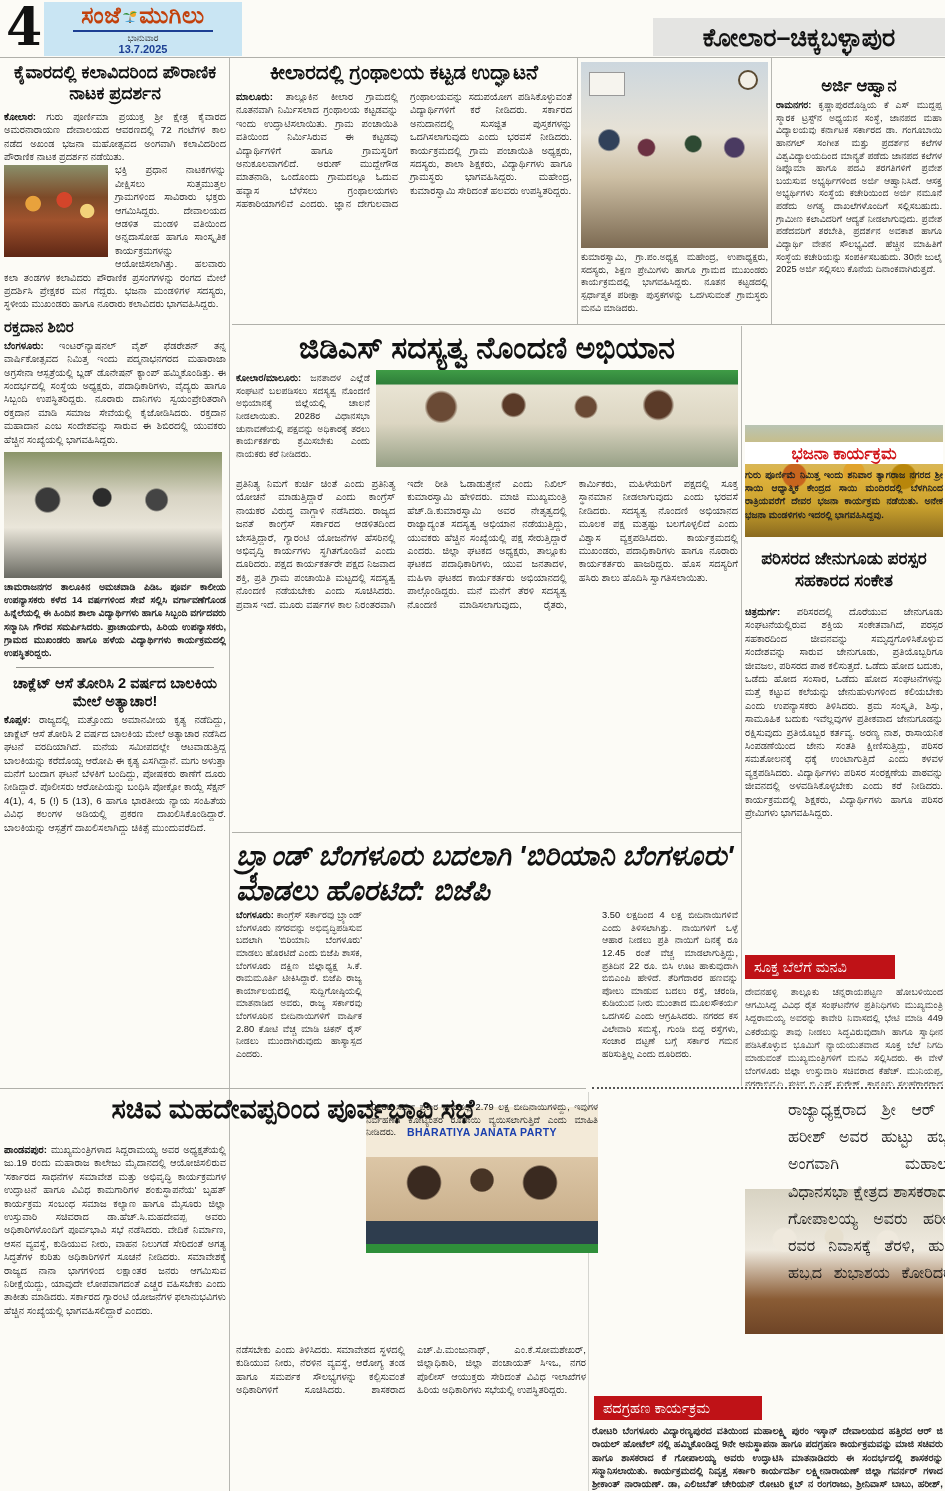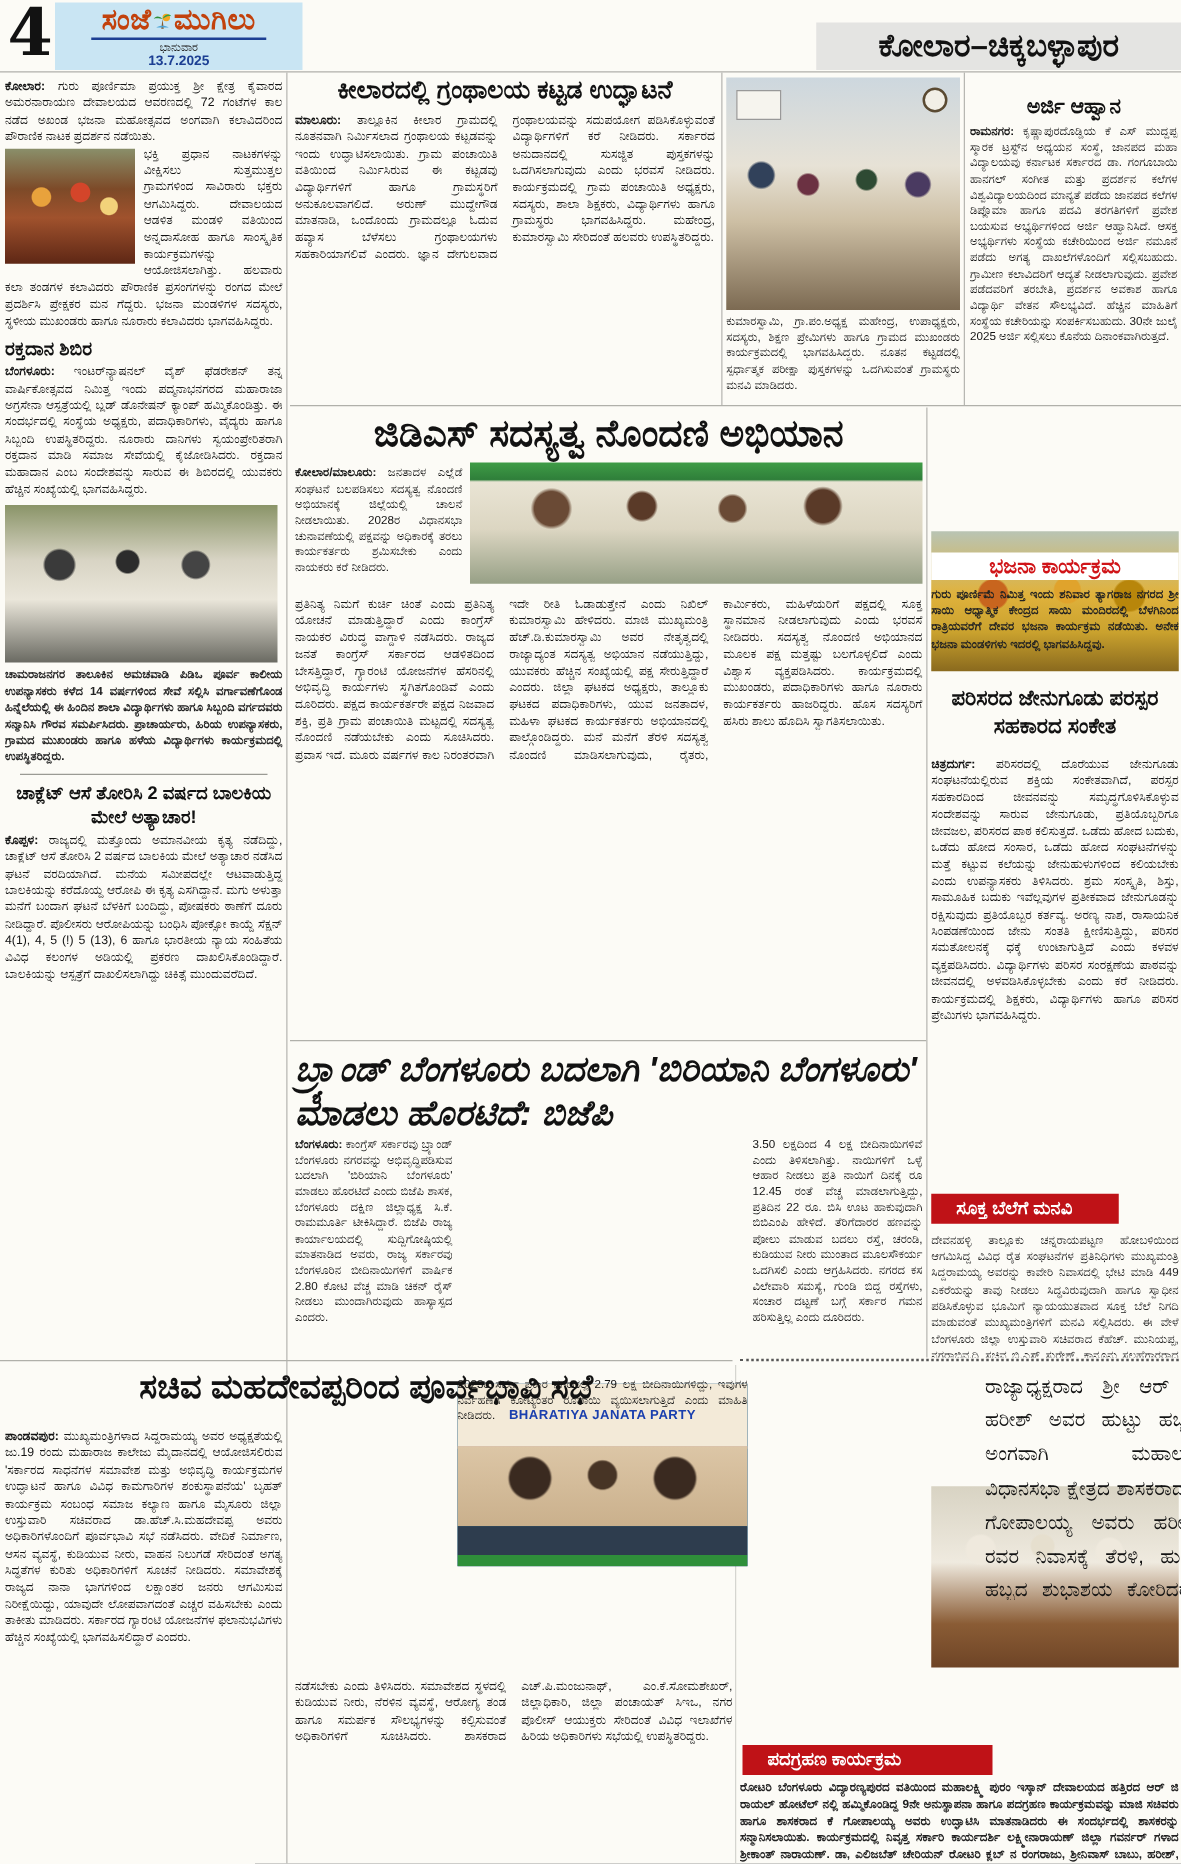--- a/index.html
+++ b/index.html
@@ -70,22 +70,22 @@
       border-bottom:2px solid #caa;display:flex;align-items:center;justify-content:center;}
   .bjp-banner span{font-size:10.5px;font-weight:bold;color:#1a3fae;letter-spacing:.4px;}
   .bjp-mid{position:absolute;left:0;top:34%;width:100%;height:44%;background:
       radial-gradient(circle at 25% 40%, #3a2a20 0 9%, transparent 10%),
       radial-gradient(circle at 50% 36%, #473425 0 9%, transparent 10%),
       radial-gradient(circle at 75% 40%, #3a2a20 0 9%, transparent 10%),
       linear-gradient(180deg,#dcc6a6 0%,#cab08c 100%);}
   .bjp-table{position:absolute;left:0;top:78%;width:100%;height:16%;background:#2e3d4e;}
   .bjp-green{position:absolute;left:0;bottom:0;width:100%;height:6%;background:#2f8f3a;}
   
-  .redbar{background:#bf1217;color:#fff;font-weight:bold;font-size:14.5px;
-          display:flex;align-items:center;padding-left:20px;box-sizing:border-box;}
+  .redbar{background:#bf1217;color:#fff;font-weight:normal;font-size:14.5px;
+          display:flex;align-items:center;padding-left:9px;box-sizing:border-box;}
   .red-title{color:#d01418;font-weight:bold;font-size:16.5px;text-align:center;line-height:22px;background:#fff;}
   
   .twocol{column-count:2;column-gap:12px;}
   .threecol{column-count:3;column-gap:12px;}
   .clip{overflow:hidden;}
 </style>
 </head>
 <body>
 
 <div id="page">
@@ -111,20 +111,21 @@
   <div class="vline" style="left:229px;top:58px;height:1433px;"></div>
   <div class="vline" style="left:577px;top:58px;height:266px;"></div>
   <div class="vline" style="left:771px;top:58px;height:266px;"></div>
   <div class="vline" style="left:741px;top:326px;height:760px;"></div>
   <div class="vline" style="left:588px;top:1092px;height:399px;background:#d5d5d0;"></div>
   <div class="hline" style="left:232px;top:324px;width:713px;"></div>
   <div class="hline" style="left:232px;top:832px;width:509px;"></div>
   <div class="hline" style="left:0;top:1088px;width:586px;"></div>
 
   <div class="abs clip" style="left:4px;top:60px;width:222px;height:1026px;">
+    <h2 class="head-sm">ಕೈವಾರದಲ್ಲಿ ಕಲಾವಿದರಿಂದ ಪೌರಾಣಿಕ ನಾಟಕ ಪ್ರದರ್ಶನ</h2>
     <p class="body"><span class="dl">ಕೋಲಾರ:</span> <span>ಗುರು ಪೂರ್ಣಿಮಾ ಪ್ರಯುಕ್ತ ಶ್ರೀ ಕ್ಷೇತ್ರ ಕೈವಾರದ ಅಮರನಾರಾಯಣ ದೇವಾಲಯದ ಆವರಣದಲ್ಲಿ 72 ಗಂಟೆಗಳ ಕಾಲ ನಡೆದ ಅಖಂಡ ಭಜನಾ ಮಹೋತ್ಸವದ ಅಂಗವಾಗಿ ಕಲಾವಿದರಿಂದ ಪೌರಾಣಿಕ ನಾಟಕ ಪ್ರದರ್ಶನ ನಡೆಯಿತು.</span></p>
     <div>
       <span class="ph ph-drama fl" style="display:block;width:104px;height:92px;"></span>
       <p class="body" style="margin-top:0;"><span>ಭಕ್ತಿ ಪ್ರಧಾನ ನಾಟಕಗಳನ್ನು ವೀಕ್ಷಿಸಲು ಸುತ್ತಮುತ್ತಲ ಗ್ರಾಮಗಳಿಂದ ಸಾವಿರಾರು ಭಕ್ತರು ಆಗಮಿಸಿದ್ದರು. ದೇವಾಲಯದ ಆಡಳಿತ ಮಂಡಳಿ ವತಿಯಿಂದ ಅನ್ನದಾಸೋಹ ಹಾಗೂ ಸಾಂಸ್ಕೃತಿಕ ಕಾರ್ಯಕ್ರಮಗಳನ್ನು ಆಯೋಜಿಸಲಾಗಿತ್ತು. ಹಲವಾರು ಕಲಾ ತಂಡಗಳ ಕಲಾವಿದರು ಪೌರಾಣಿಕ ಪ್ರಸಂಗಗಳನ್ನು ರಂಗದ ಮೇಲೆ ಪ್ರದರ್ಶಿಸಿ ಪ್ರೇಕ್ಷಕರ ಮನ ಗೆದ್ದರು. ಭಜನಾ ಮಂಡಳಿಗಳ ಸದಸ್ಯರು, ಸ್ಥಳೀಯ ಮುಖಂಡರು ಹಾಗೂ ನೂರಾರು ಕಲಾವಿದರು ಭಾಗವಹಿಸಿದ್ದರು.</span></p>
     </div>
     <h3 class="sub-head">ರಕ್ತದಾನ ಶಿಬಿರ</h3>
     <p class="body"><span class="dl">ಬೆಂಗಳೂರು:</span> <span>ಇಂಟರ್‌ನ್ಯಾಷನಲ್ ವೈಶ್ ಫೆಡರೇಶನ್ ತನ್ನ ವಾರ್ಷಿಕೋತ್ಸವದ ನಿಮಿತ್ತ ಇಂದು ಪದ್ಮನಾಭನಗರದ ಮಹಾರಾಜಾ ಅಗ್ರಸೇನಾ ಆಸ್ಪತ್ರೆಯಲ್ಲಿ ಬ್ಲಡ್ ಡೊನೇಷನ್ ಕ್ಯಾಂಪ್ ಹಮ್ಮಿಕೊಂಡಿತ್ತು. ಈ ಸಂದರ್ಭದಲ್ಲಿ ಸಂಸ್ಥೆಯ ಅಧ್ಯಕ್ಷರು, ಪದಾಧಿಕಾರಿಗಳು, ವೈದ್ಯರು ಹಾಗೂ ಸಿಬ್ಬಂದಿ ಉಪಸ್ಥಿತರಿದ್ದರು. ನೂರಾರು ದಾನಿಗಳು ಸ್ವಯಂಪ್ರೇರಿತರಾಗಿ ರಕ್ತದಾನ ಮಾಡಿ ಸಮಾಜ ಸೇವೆಯಲ್ಲಿ ಕೈಜೋಡಿಸಿದರು. ರಕ್ತದಾನ ಮಹಾದಾನ ಎಂಬ ಸಂದೇಶವನ್ನು ಸಾರುವ ಈ ಶಿಬಿರದಲ್ಲಿ ಯುವಕರು ಹೆಚ್ಚಿನ ಸಂಖ್ಯೆಯಲ್ಲಿ ಭಾಗವಹಿಸಿದ್ದರು.</span></p>
     <div class="ph ph-felic" style="width:218px;height:126px;margin-top:6px;"></div>
     <p class="capt">ಚಾಮರಾಜನಗರ ತಾಲೂಕಿನ ಅಮಚವಾಡಿ ಪಿಡಿಒ ಪೂರ್ವ ಕಾಲೀಯ ಉಪನ್ಯಾಸಕರು ಕಳೆದ 14 ವರ್ಷಗಳಿಂದ ಸೇವೆ ಸಲ್ಲಿಸಿ ವರ್ಗಾವಣೆಗೊಂಡ ಹಿನ್ನೆಲೆಯಲ್ಲಿ ಈ ಹಿಂದಿನ ಶಾಲಾ ವಿದ್ಯಾರ್ಥಿಗಳು ಹಾಗೂ ಸಿಬ್ಬಂದಿ ವರ್ಗದವರು ಸನ್ಮಾನಿಸಿ ಗೌರವ ಸಮರ್ಪಿಸಿದರು. ಪ್ರಾಚಾರ್ಯರು, ಹಿರಿಯ ಉಪನ್ಯಾಸಕರು, ಗ್ರಾಮದ ಮುಖಂಡರು ಹಾಗೂ ಹಳೆಯ ವಿದ್ಯಾರ್ಥಿಗಳು ಕಾರ್ಯಕ್ರಮದಲ್ಲಿ ಉಪಸ್ಥಿತರಿದ್ದರು.</p>
     <div class="sep"></div>
@@ -182,16 +183,16 @@
 
   <h1 class="abs" style="left:4px;top:1094px;width:578px;font-size:27px;font-weight:bold;text-align:center;margin:0;">ಸಚಿವ ಮಹದೇವಪ್ಪರಿಂದ ಪೂರ್ವಭಾವಿ ಸಭೆ</h1>
   <div class="abs clip body" style="left:4px;top:1140px;width:222px;height:349px;"><span class="dl">ಪಾಂಡವಪುರ:</span> <span>ಮುಖ್ಯಮಂತ್ರಿಗಳಾದ ಸಿದ್ದರಾಮಯ್ಯ ಅವರ ಅಧ್ಯಕ್ಷತೆಯಲ್ಲಿ ಜು.19 ರಂದು ಮಹಾರಾಜ ಕಾಲೇಜು ಮೈದಾನದಲ್ಲಿ ಆಯೋಜಿಸಲಿರುವ 'ಸರ್ಕಾರದ ಸಾಧನೆಗಳ ಸಮಾವೇಶ ಮತ್ತು ಅಭಿವೃದ್ಧಿ ಕಾರ್ಯಕ್ರಮಗಳ ಉದ್ಘಾಟನೆ ಹಾಗೂ ವಿವಿಧ ಕಾಮಗಾರಿಗಳ ಶಂಕುಸ್ಥಾಪನೆಯ' ಬೃಹತ್ ಕಾರ್ಯಕ್ರಮ ಸಂಬಂಧ ಸಮಾಜ ಕಲ್ಯಾಣ ಹಾಗೂ ಮೈಸೂರು ಜಿಲ್ಲಾ ಉಸ್ತುವಾರಿ ಸಚಿವರಾದ ಡಾ.ಹೆಚ್.ಸಿ.ಮಹದೇವಪ್ಪ ಅವರು ಅಧಿಕಾರಿಗಳೊಂದಿಗೆ ಪೂರ್ವಭಾವಿ ಸಭೆ ನಡೆಸಿದರು. ವೇದಿಕೆ ನಿರ್ಮಾಣ, ಆಸನ ವ್ಯವಸ್ಥೆ, ಕುಡಿಯುವ ನೀರು, ವಾಹನ ನಿಲುಗಡೆ ಸೇರಿದಂತೆ ಅಗತ್ಯ ಸಿದ್ಧತೆಗಳ ಕುರಿತು ಅಧಿಕಾರಿಗಳಿಗೆ ಸೂಚನೆ ನೀಡಿದರು. ಸಮಾವೇಶಕ್ಕೆ ರಾಜ್ಯದ ನಾನಾ ಭಾಗಗಳಿಂದ ಲಕ್ಷಾಂತರ ಜನರು ಆಗಮಿಸುವ ನಿರೀಕ್ಷೆಯಿದ್ದು, ಯಾವುದೇ ಲೋಪವಾಗದಂತೆ ಎಚ್ಚರ ವಹಿಸಬೇಕು ಎಂದು ತಾಕೀತು ಮಾಡಿದರು. ಸರ್ಕಾರದ ಗ್ಯಾರಂಟಿ ಯೋಜನೆಗಳ ಫಲಾನುಭವಿಗಳು ಹೆಚ್ಚಿನ ಸಂಖ್ಯೆಯಲ್ಲಿ ಭಾಗವಹಿಸಲಿದ್ದಾರೆ ಎಂದರು.</span></div>
 
   <div class="abs clip twocol body" style="left:236px;top:1340px;width:350px;height:149px;"><span>ನಡೆಸಬೇಕು ಎಂದು ತಿಳಿಸಿದರು. ಸಮಾವೇಶದ ಸ್ಥಳದಲ್ಲಿ ಕುಡಿಯುವ ನೀರು, ನೆರಳಿನ ವ್ಯವಸ್ಥೆ, ಆರೋಗ್ಯ ತಂಡ ಹಾಗೂ ಸಮರ್ಪಕ ಸೌಲಭ್ಯಗಳನ್ನು ಕಲ್ಪಿಸುವಂತೆ ಅಧಿಕಾರಿಗಳಿಗೆ ಸೂಚಿಸಿದರು. ಶಾಸಕರಾದ ಎಚ್.ಪಿ.ಮಂಜುನಾಥ್, ಎಂ.ಕೆ.ಸೋಮಶೇಖರ್, ಜಿಲ್ಲಾಧಿಕಾರಿ, ಜಿಲ್ಲಾ ಪಂಚಾಯತ್ ಸಿಇಒ, ನಗರ ಪೊಲೀಸ್ ಆಯುಕ್ತರು ಸೇರಿದಂತೆ ವಿವಿಧ ಇಲಾಖೆಗಳ ಹಿರಿಯ ಅಧಿಕಾರಿಗಳು ಸಭೆಯಲ್ಲಿ ಉಪಸ್ಥಿತರಿದ್ದರು.</span></div>
 
   <div class="dotline" style="left:592px;top:1087px;width:351px;"></div>
 
   <div class="abs clip" style="left:788px;top:1096px;width:173px;height:184px;font-size:16px;line-height:1.7;text-align:justify;">ರಾಜ್ಯಾಧ್ಯಕ್ಷರಾದ ಶ್ರೀ ಆರ್ ಎ ಹರೀಶ್ ಅವರ ಹುಟ್ಟು ಹಬ್ಬದ ಅಂಗವಾಗಿ ಮಹಾಲಕ್ಷ್ಮಿ ವಿಧಾನಸಭಾ ಕ್ಷೇತ್ರದ ಶಾಸಕರಾದ ಕೆ ಗೋಪಾಲಯ್ಯ ಅವರು ಹರೀಶ್ ರವರ ನಿವಾಸಕ್ಕೆ ತೆರಳಿ, ಹುಟ್ಟು ಹಬ್ಬದ ಶುಭಾಶಯ ಕೋರಿದರು. ಮುಖಂಡರಾದ ಮಾರುತಿ, ವೆಂಕಟೇಶ್, ಶಿವಾನಂದ್, ರಾಜರ್ ಮೂರ್ತಿ, ನಾರಾಯಣ್, ಗಣೇಶ್ ಹಾಜರಿದ್ದರು.</div>
 
-  <div class="abs redbar" style="left:594px;top:1396px;width:200px;height:24px;">ಪದಗ್ರಹಣ ಕಾರ್ಯಕ್ರಮ</div>
+  <div class="abs redbar" style="left:594px;top:1396px;width:168px;height:24px;">ಪದಗ್ರಹಣ ಕಾರ್ಯಕ್ರಮ</div>
   <div class="abs clip" style="left:592px;top:1424px;width:351px;height:66px;font-size:9.5px;line-height:1.4;text-align:justify;font-weight:bold;color:#222;">ರೋಟರಿ ಬೆಂಗಳೂರು ವಿದ್ಯಾರಣ್ಯಪುರದ ವತಿಯಿಂದ ಮಹಾಲಕ್ಷ್ಮಿ ಪುರಂ ಇಸ್ಕಾನ್ ದೇವಾಲಯದ ಹತ್ತಿರದ ಆರ್ ಜಿ ರಾಯಲ್ ಹೋಟೆಲ್ ನಲ್ಲಿ ಹಮ್ಮಿಕೊಂಡಿದ್ದ 9ನೇ ಅನುಸ್ಥಾಪನಾ ಹಾಗೂ ಪದಗ್ರಹಣ ಕಾರ್ಯಕ್ರಮವನ್ನು ಮಾಜಿ ಸಚಿವರು ಹಾಗೂ ಶಾಸಕರಾದ ಕೆ ಗೋಪಾಲಯ್ಯ ಅವರು ಉದ್ಘಾಟಿಸಿ ಮಾತನಾಡಿದರು ಈ ಸಂದರ್ಭದಲ್ಲಿ ಶಾಸಕರನ್ನು ಸನ್ಮಾನಿಸಲಾಯಿತು. ಕಾರ್ಯಕ್ರಮದಲ್ಲಿ ನಿವೃತ್ತ ಸರ್ಕಾರಿ ಕಾರ್ಯದರ್ಶಿ ಲಕ್ಷ್ಮೀನಾರಾಯಣ್ ಜಿಲ್ಲಾ ಗವರ್ನರ್ ಗಳಾದ ಶ್ರೀಕಾಂತ್ ನಾರಾಯಣ್. ಡಾ, ಎಲಿಜಬೆತ್ ಚೇರಿಯನ್ ರೋಟರಿ ಕ್ಲಬ್ ನ ರಂಗರಾಜು, ಶ್ರೀನಿವಾಸ್ ಬಾಬು, ಹರೀಶ್, ಶ್ರೀನಿವಾಸ ರೆಡ್ಡಿ ಸೇರಿದಂತೆ ಹಲವಾರು ಪದಾಧಿಕಾರಿಗಳು ಪಾಲ್ಗೊಂಡಿದ್ದರು.</div>
 
 </div>
 
 </body></html>

